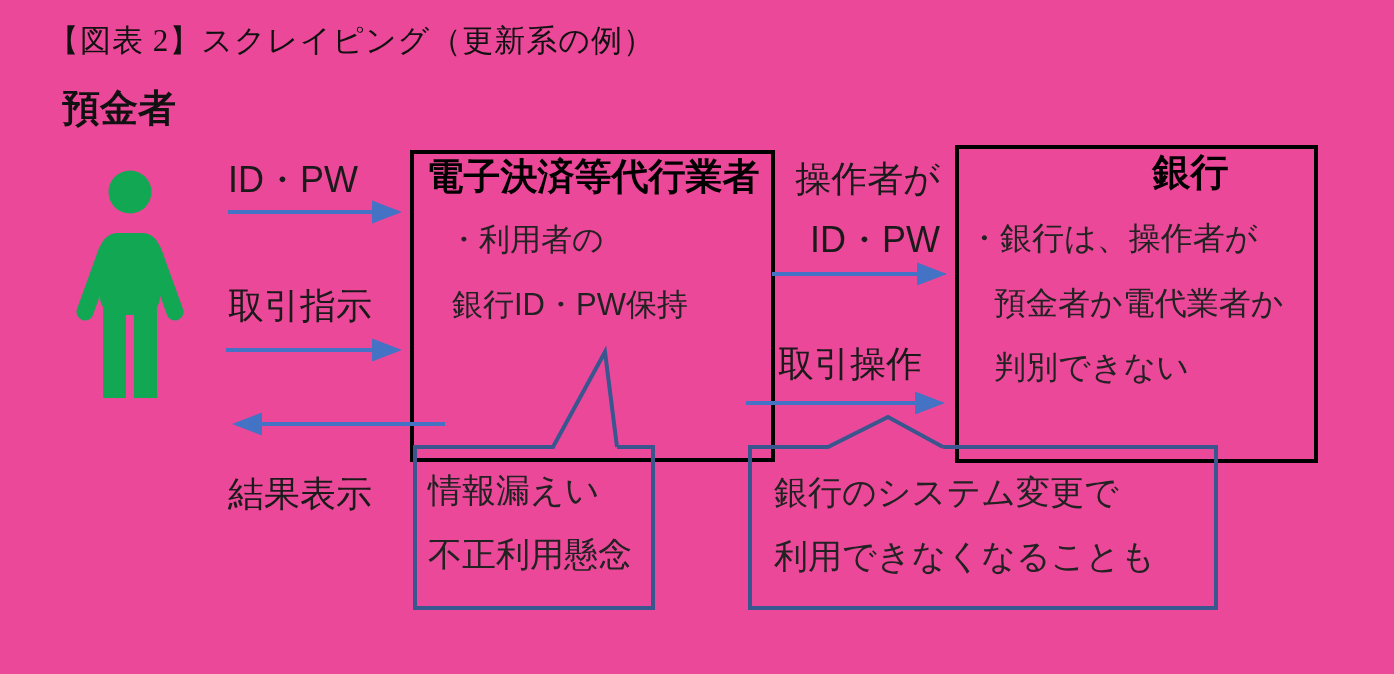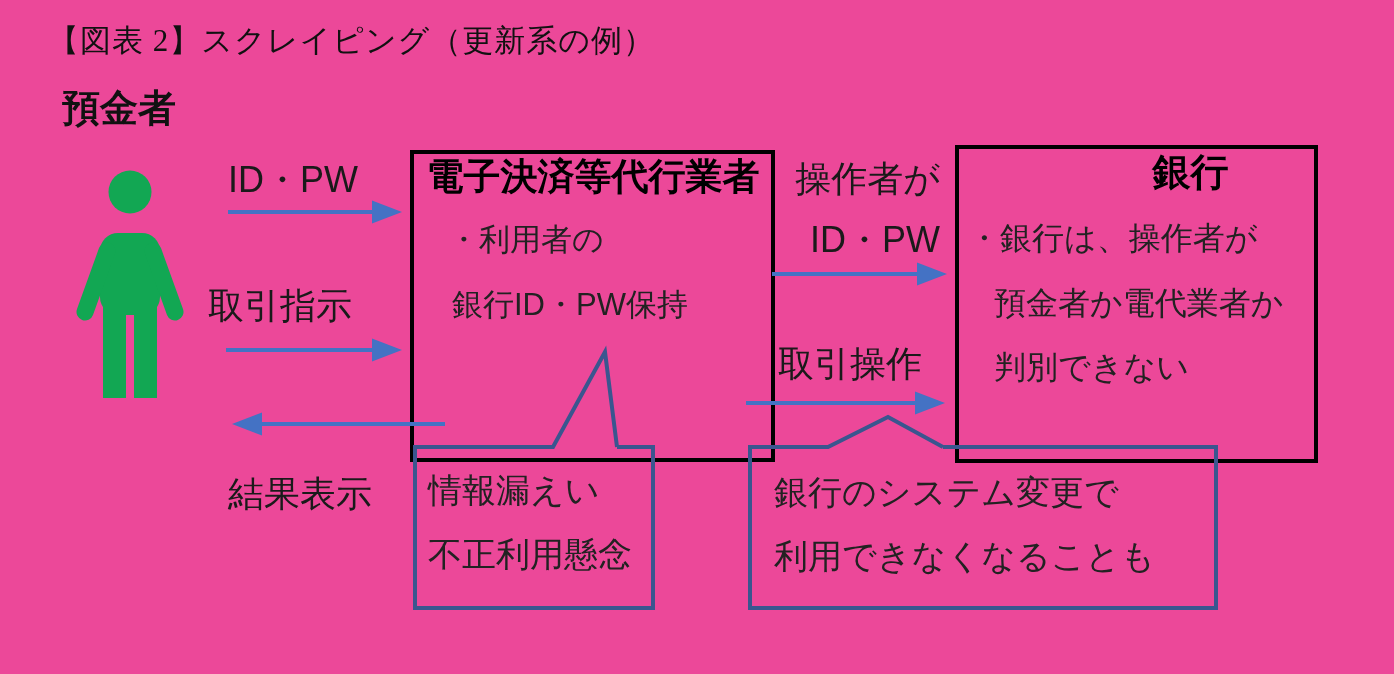--- a/index.html
+++ b/index.html
@@ -10,21 +10,21 @@
     font-family:"Liberation Sans","DejaVu Sans",sans-serif;
     overflow:hidden;
   }
   #shapes{position:absolute;left:0;top:0;z-index:1;}
   .txt{position:absolute;z-index:2;white-space:nowrap;color:#1a1a1a;line-height:1.1;}
   .serif{font-family:"Liberation Serif","DejaVu Serif",serif;color:#111;}
   .title{left:48px;top:24px;font-size:31px;letter-spacing:1px;}
   .actor-label{left:62px;top:88px;font-size:38px;font-weight:bold;}
   .flow-label{font-size:36px;}
   .f1{left:228px;top:160px;}
-  .f2{left:208px;top:286px;}
+  .f2{left:228px;top:286px;}
   .f3{left:228px;top:474px;}
   .agent-title{left:413px;top:157px;width:360px;text-align:center;font-size:37px;font-weight:bold;color:#000;}
   .bank-title{left:1011px;top:152px;width:359px;text-align:center;font-size:38px;font-weight:bold;color:#000;}
   .bullet{font-size:31px;color:#222;}
   .a1{left:424px;top:223px;margin-left:24px;}
   .a2{left:452px;top:288px;}
   .bank-bullet{font-size:32px;color:#222;}
   .b1{left:968px;top:221px;}
   .b2{left:994px;top:286px;text-align:right;}
   .b3{left:994px;top:350px;}

